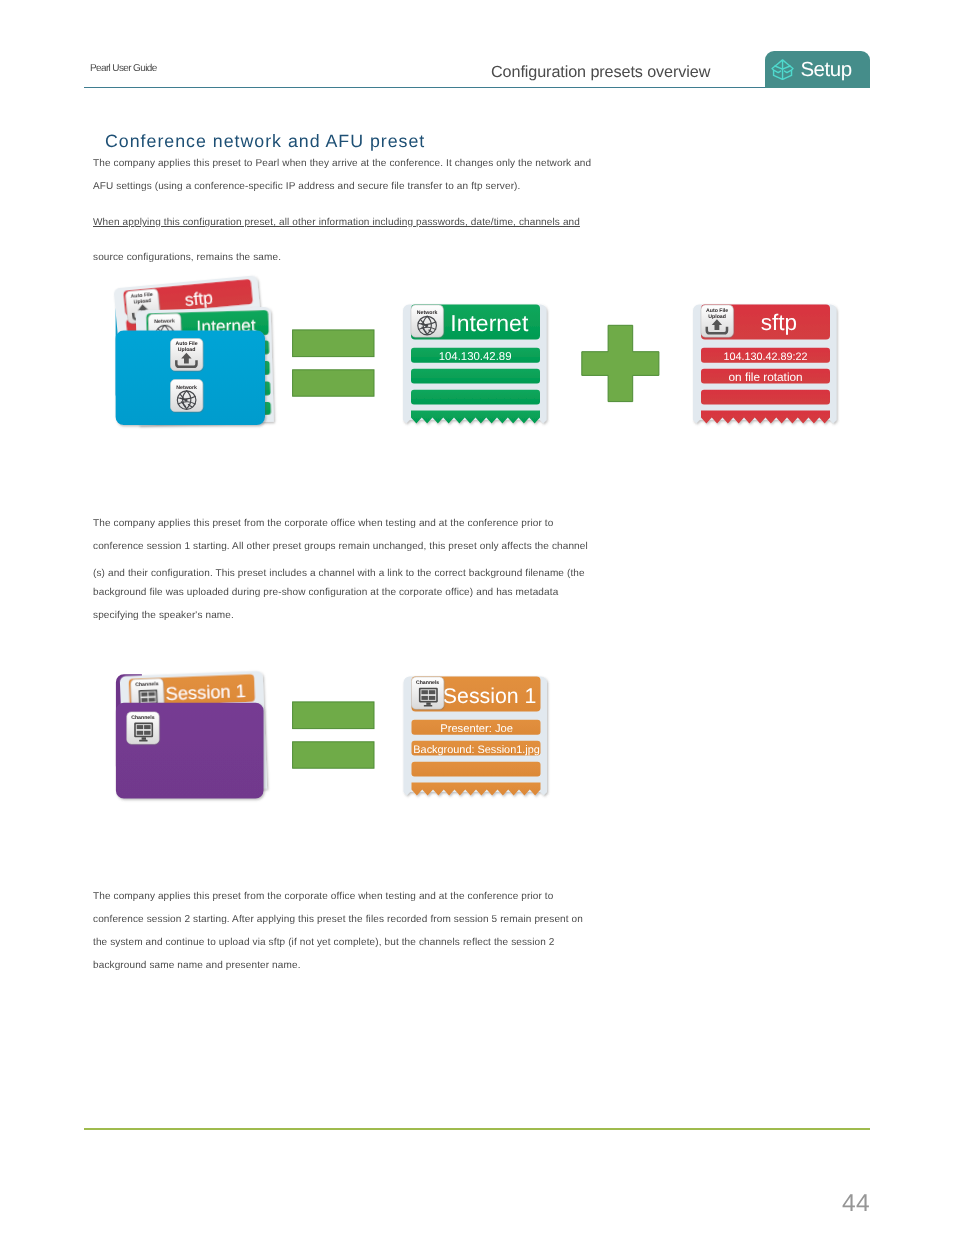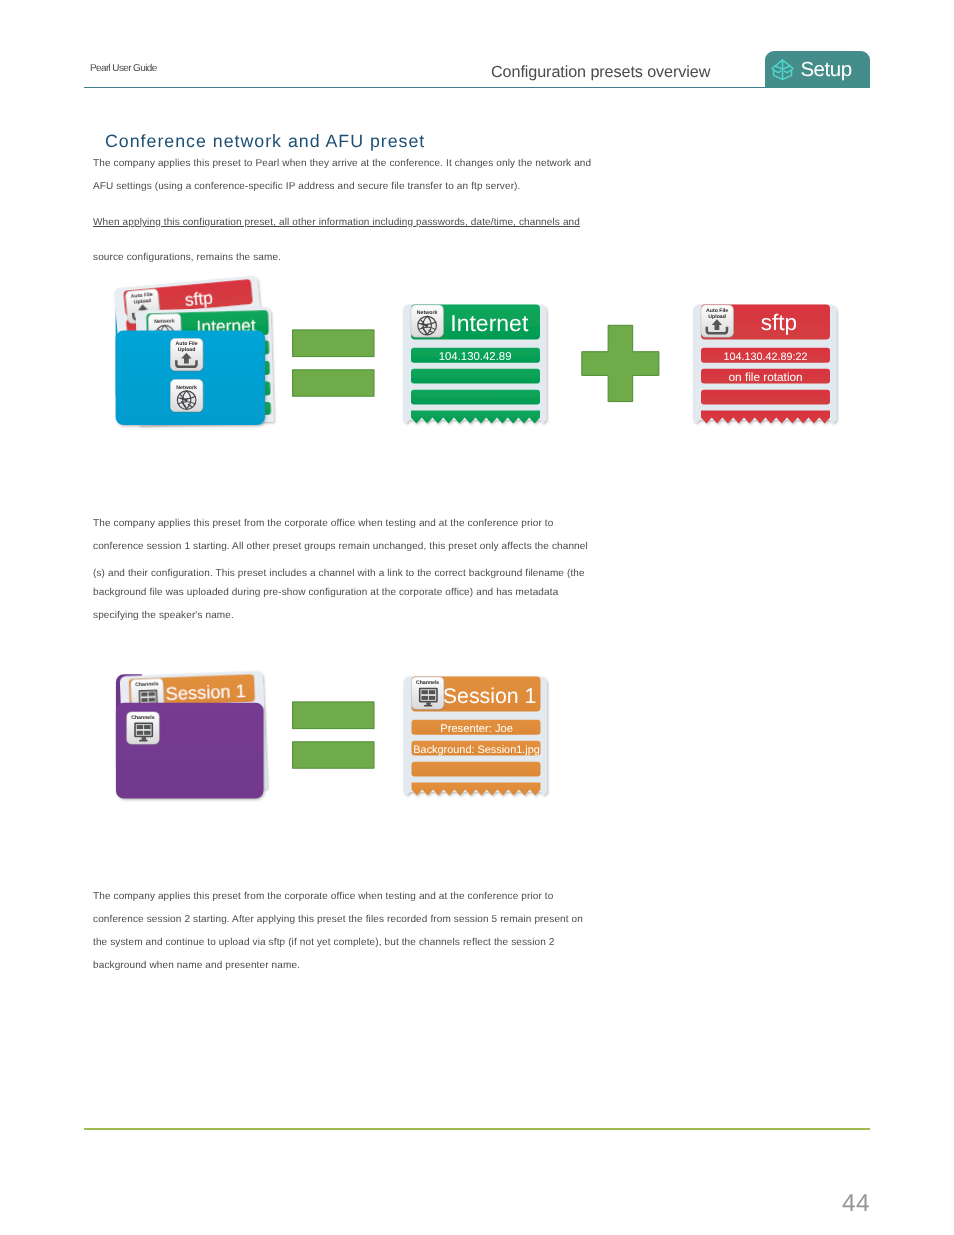--- a/index.html
+++ b/index.html
@@ -81,21 +81,21 @@
     <span class="ln" style="top:541px;text-align:center;">conference session 1 starting. All other preset groups remain unchanged, this preset only affects the channel</span>
     <span class="ln" style="top:568px;">(s) and their configuration. This preset includes a channel with a link to the correct background filename (the</span>
     <span class="ln" style="top:587px;">background file was uploaded during pre-show configuration at the corporate office) and has metadata</span>
     <span class="ln" style="top:610px;">specifying the speaker's name.</span>
   </div>
 
   <div class="par">
     <span class="ln" style="top:891px;">The company applies this preset from the corporate office when testing and at the conference prior to</span>
     <span class="ln" style="top:914px;">conference session 2 starting. After applying this preset the files recorded from session 5 remain present on</span>
     <span class="ln" style="top:937px;">the system and continue to upload via sftp (if not yet complete), but the channels reflect the session 2</span>
-    <span class="ln" style="top:960px;">background when name and presenter name.</span>
+    <span class="ln" style="top:960px;">background same name and presenter name.</span>
   </div>
 
   <div class="fig" style="left:100px; top:268px;">
   <svg width="780" height="170" viewBox="0 0 780 170" xmlns="http://www.w3.org/2000/svg">
     <defs>
       <filter id="cardShadow" x="-12%" y="-12%" width="130%" height="130%">
         <feDropShadow dx="1.1" dy="1.4" stdDeviation="1.3" flood-color="#5a5a5a" flood-opacity="0.40"></feDropShadow>
       </filter>
       <filter id="tileShadow" x="-25%" y="-25%" width="160%" height="160%">
         <feDropShadow dx="0.5" dy="0.8" stdDeviation="0.7" flood-color="#6a6a6a" flood-opacity="0.45"></feDropShadow>

